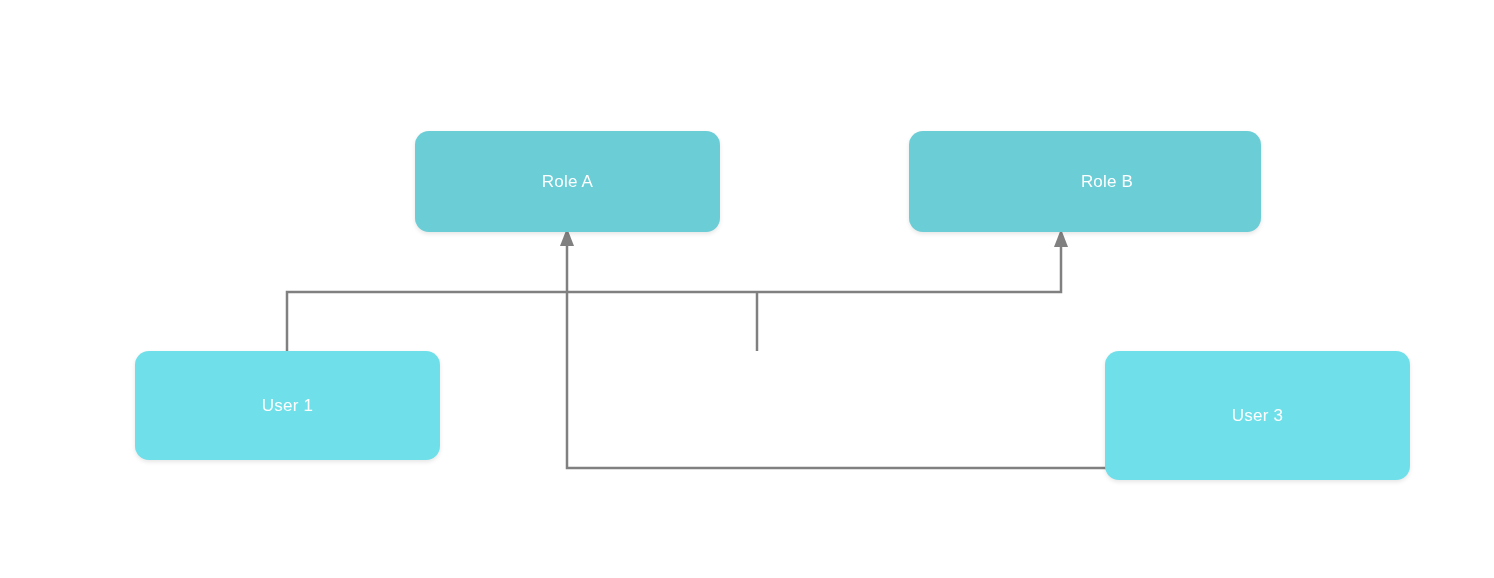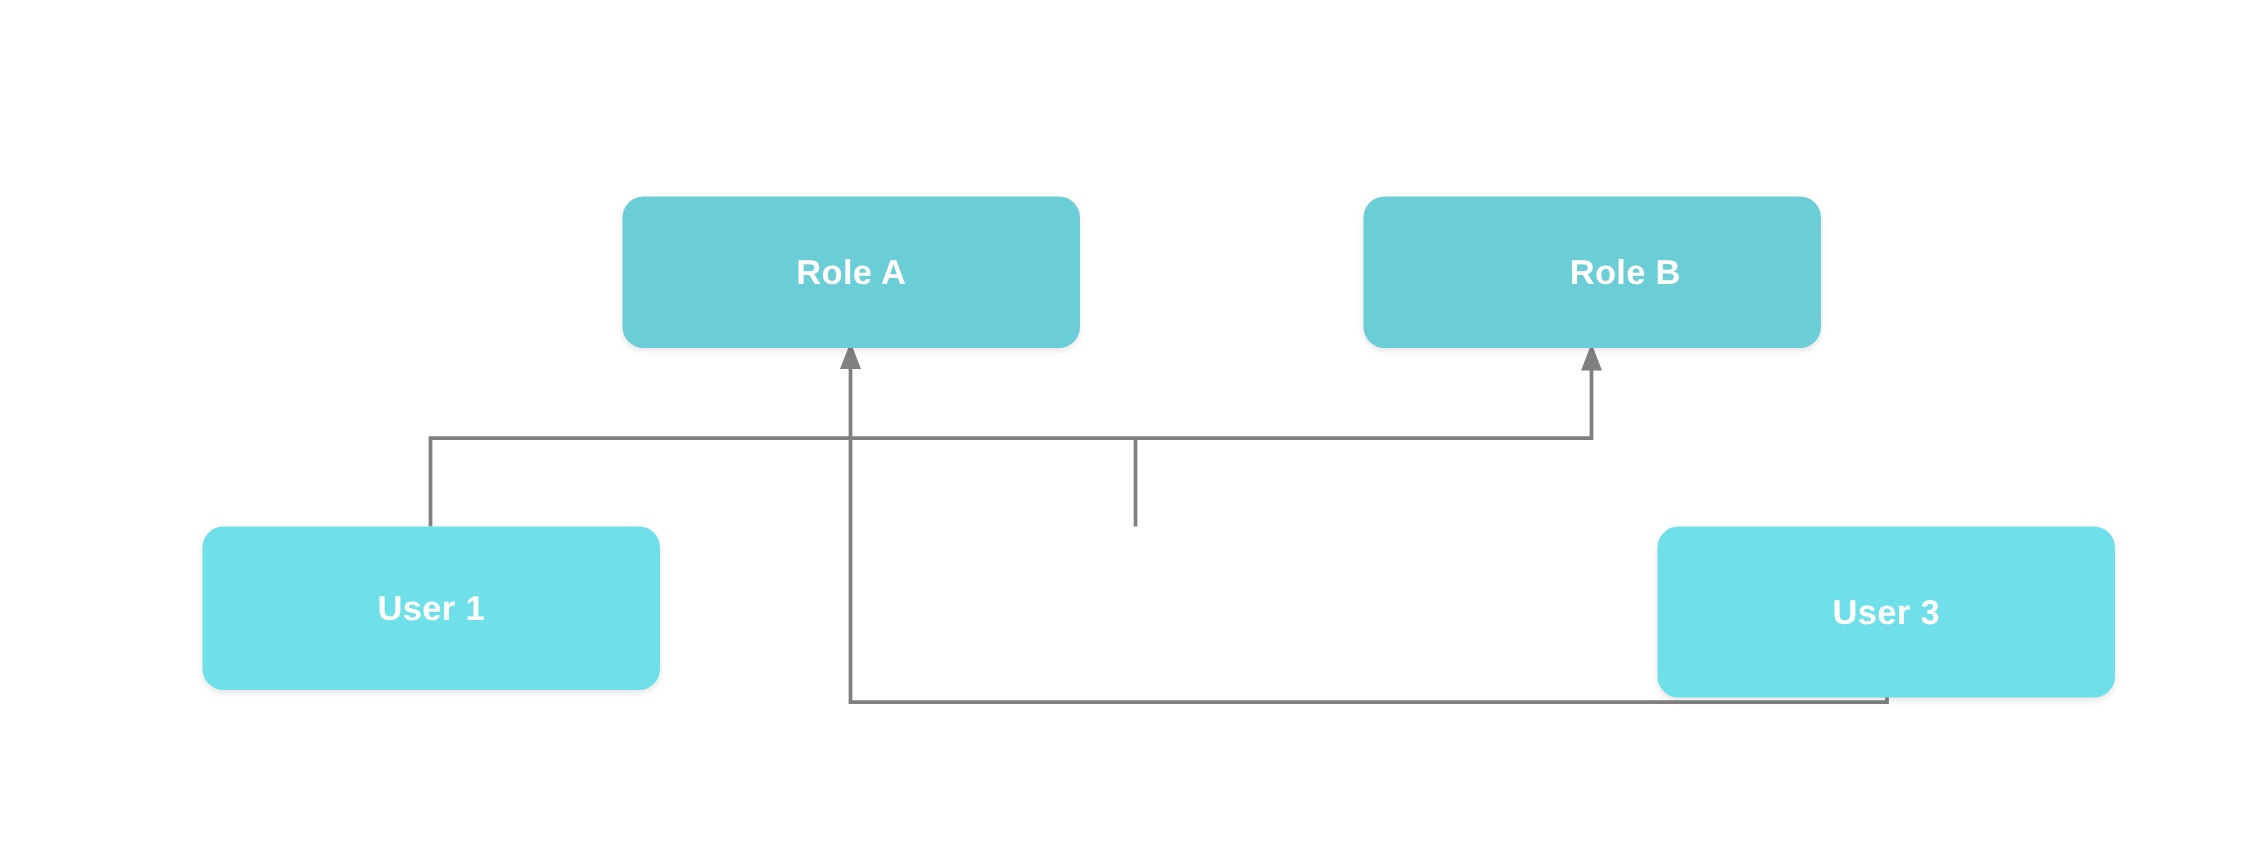--- a/index.html
+++ b/index.html
@@ -32,22 +32,22 @@
     box-sizing: border-box;
     border-radius: 14px;
     display: flex;
     align-items: center;
     justify-content: center;
     box-shadow: 0 2px 4px rgba(0,0,0,0.10);
     cursor: default;
   }
   .node-label {
     color: #ffffff;
-    font-size: 23px;
-    font-weight: 700;
+    font-size: 17px;
+    font-weight: 400;
     letter-spacing: 0.2px;
     line-height: 1;
     text-align: center;
     user-select: none;
   }
 </style>
 </head>
 <body>
 
 <div id="canvas">
@@ -66,26 +66,26 @@
     <g>
       <path d="M 1258 452 L 1258 468 L 567 468 L 567 242" fill="none" stroke="#808080" stroke-width="2.5" stroke-linecap="butt" stroke-linejoin="miter"></path>
       <polygon points="567,228 574,246 560,246" fill="#808080"></polygon>
     </g>
   </svg>
 
   <div class="node node-role" style="left:415px; top:131px; width:305px; height:101px; background:#6BCDD6;">
     <span class="node-label">Role A</span>
   </div>
 
-  <div class="node node-role" style="left:909px; top:131px; width:305px; height:101px; background:#6BCDD6;padding-left:44px;">
+  <div class="node node-role" style="left:909px; top:131px; width:352px; height:101px; background:#6BCDD6;padding-left:44px;">
     <span class="node-label">Role B</span>
   </div>
 
   <div class="node node-user" style="left:135px; top:351px; width:305px; height:109px; background:#6FE0EA;">
     <span class="node-label">User 1</span>
   </div>
 
 
-  <div class="node node-user" style="left:1105px; top:351px; width:305px; height:114px; background:#6FE0EA;">
+  <div class="node node-user" style="left:1105px; top:351px; width:305px; height:129px; background:#6FE0EA;">
     <span class="node-label">User 3</span>
   </div>
 
 </div>
 
 </body></html>

